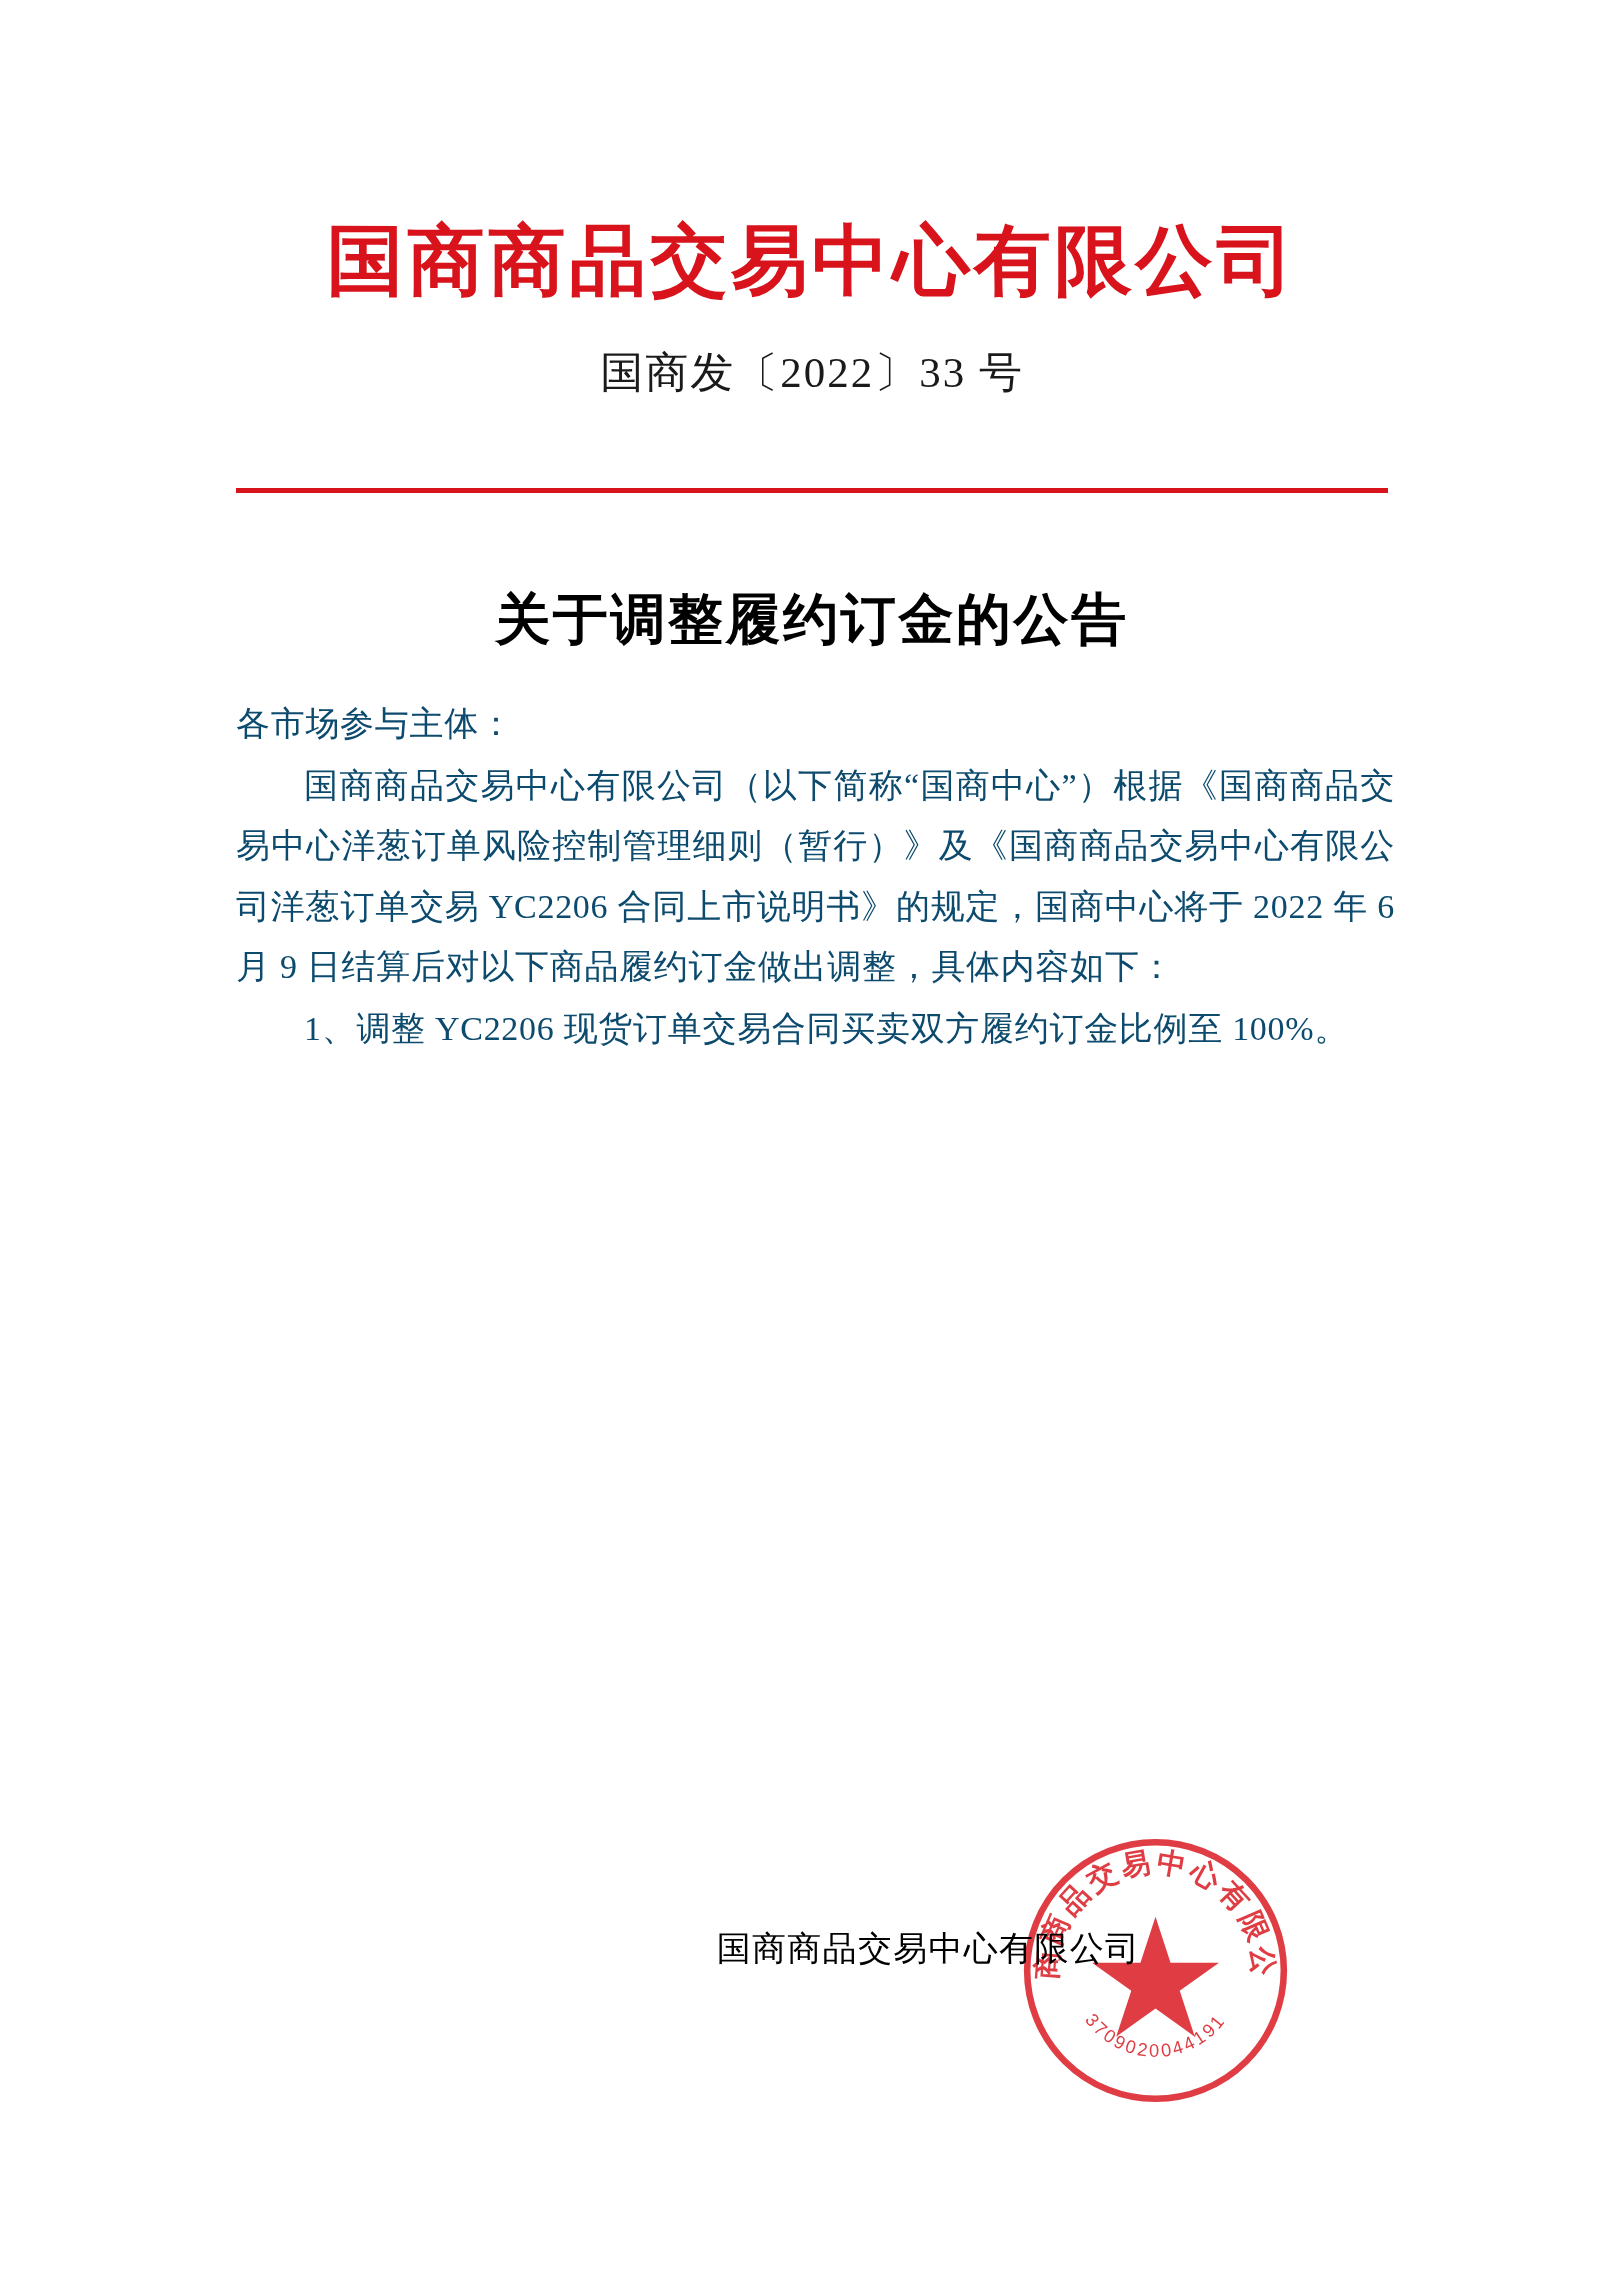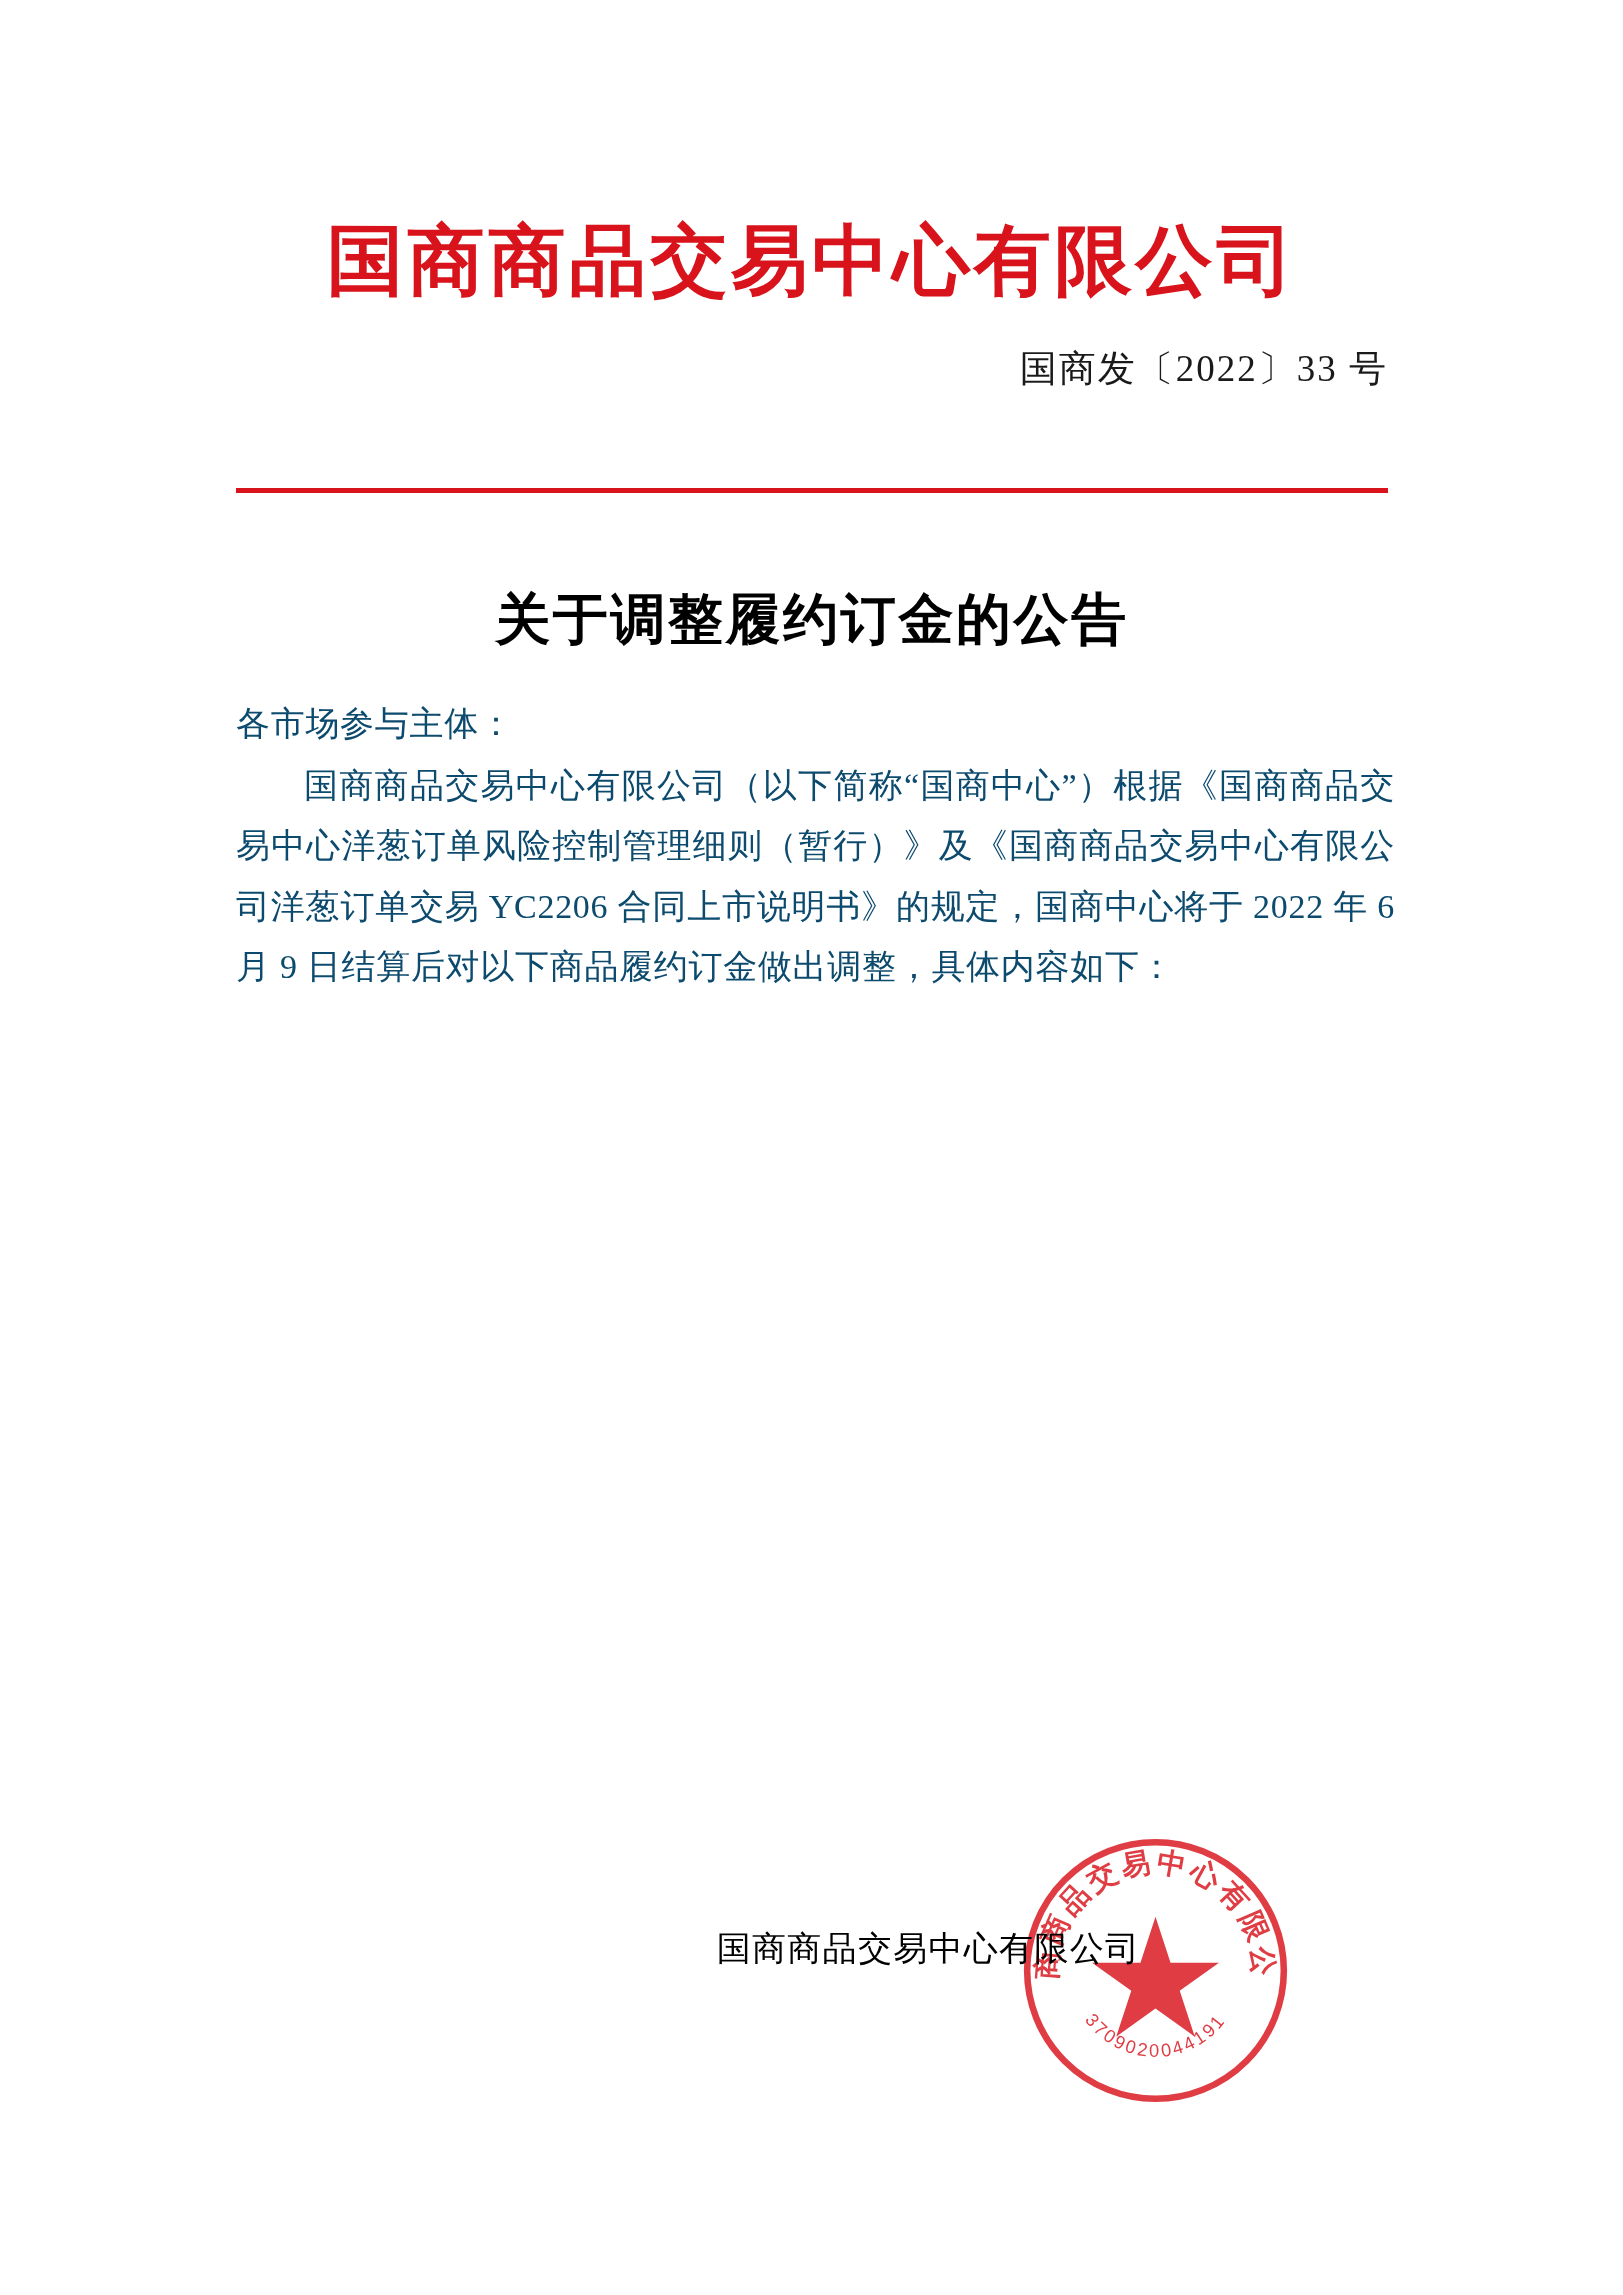--- a/index.html
+++ b/index.html
@@ -39,24 +39,23 @@
     font-weight: bold;
     font-size: 77px;
     line-height: 1.15;
     letter-spacing: 3.9px;
     color: #d8131b;
     white-space: nowrap;
   }
 
   .doc-number {
     margin-top: 39px;
-    font-size: 37px;
+    font-size: 43px;
     letter-spacing: 2px;
     color: #1a1a1a;
-    text-align: right;
   }
 
   .header-rule {
     position: absolute;
     left: 236px;
     top: 488px;
     width: 1152px;
     height: 4.6px;
     background: #d8131b;
   }
@@ -134,20 +133,21 @@
     <div class="doc-number">国商发〔2022〕33 号</div>
   </div>
 
   <div class="header-rule"></div>
 
   <div class="doc-title">关于调整履约订金的公告</div>
 
   <div class="doc-body">
     <p>各市场参与主体：</p>
     <p class="indent">国商商品交易中心有限公司（以下简称“国商中心”）根据《国商商品交易中心洋葱订单风险控制管理细则（暂行）》及《国商商品交易中心有限公司洋葱订单交易 YC2206 合同上市说明书》的规定，国商中心将于 2022 年 6 月 9 日结算后对以下商品履约订金做出调整，具体内容如下：</p>
+    <p class="indent">1、调整 YC2206 现货订单交易合同买卖双方履约订金比例至 100%。</p>
   </div>
 
   <div class="seal">
     <svg width="275" height="275" viewBox="0 0 420 420" xmlns="http://www.w3.org/2000/svg">
       <defs>
         <path id="sealArc" d="M 60,210 A 150,150 0 1 1 360,210" fill="none"></path>
         <path id="sealArcBottom" d="M 78,210 A 132,132 0 0 0 342,210" fill="none"></path>
       </defs>
       <circle cx="210" cy="210" r="196" fill="none" stroke="#d8131b" stroke-width="10"></circle>
       <polygon points="210,128 233,198 307,198 247,241 270,311 210,268 150,311 173,241 113,198 187,198" fill="#d8131b"></polygon>

